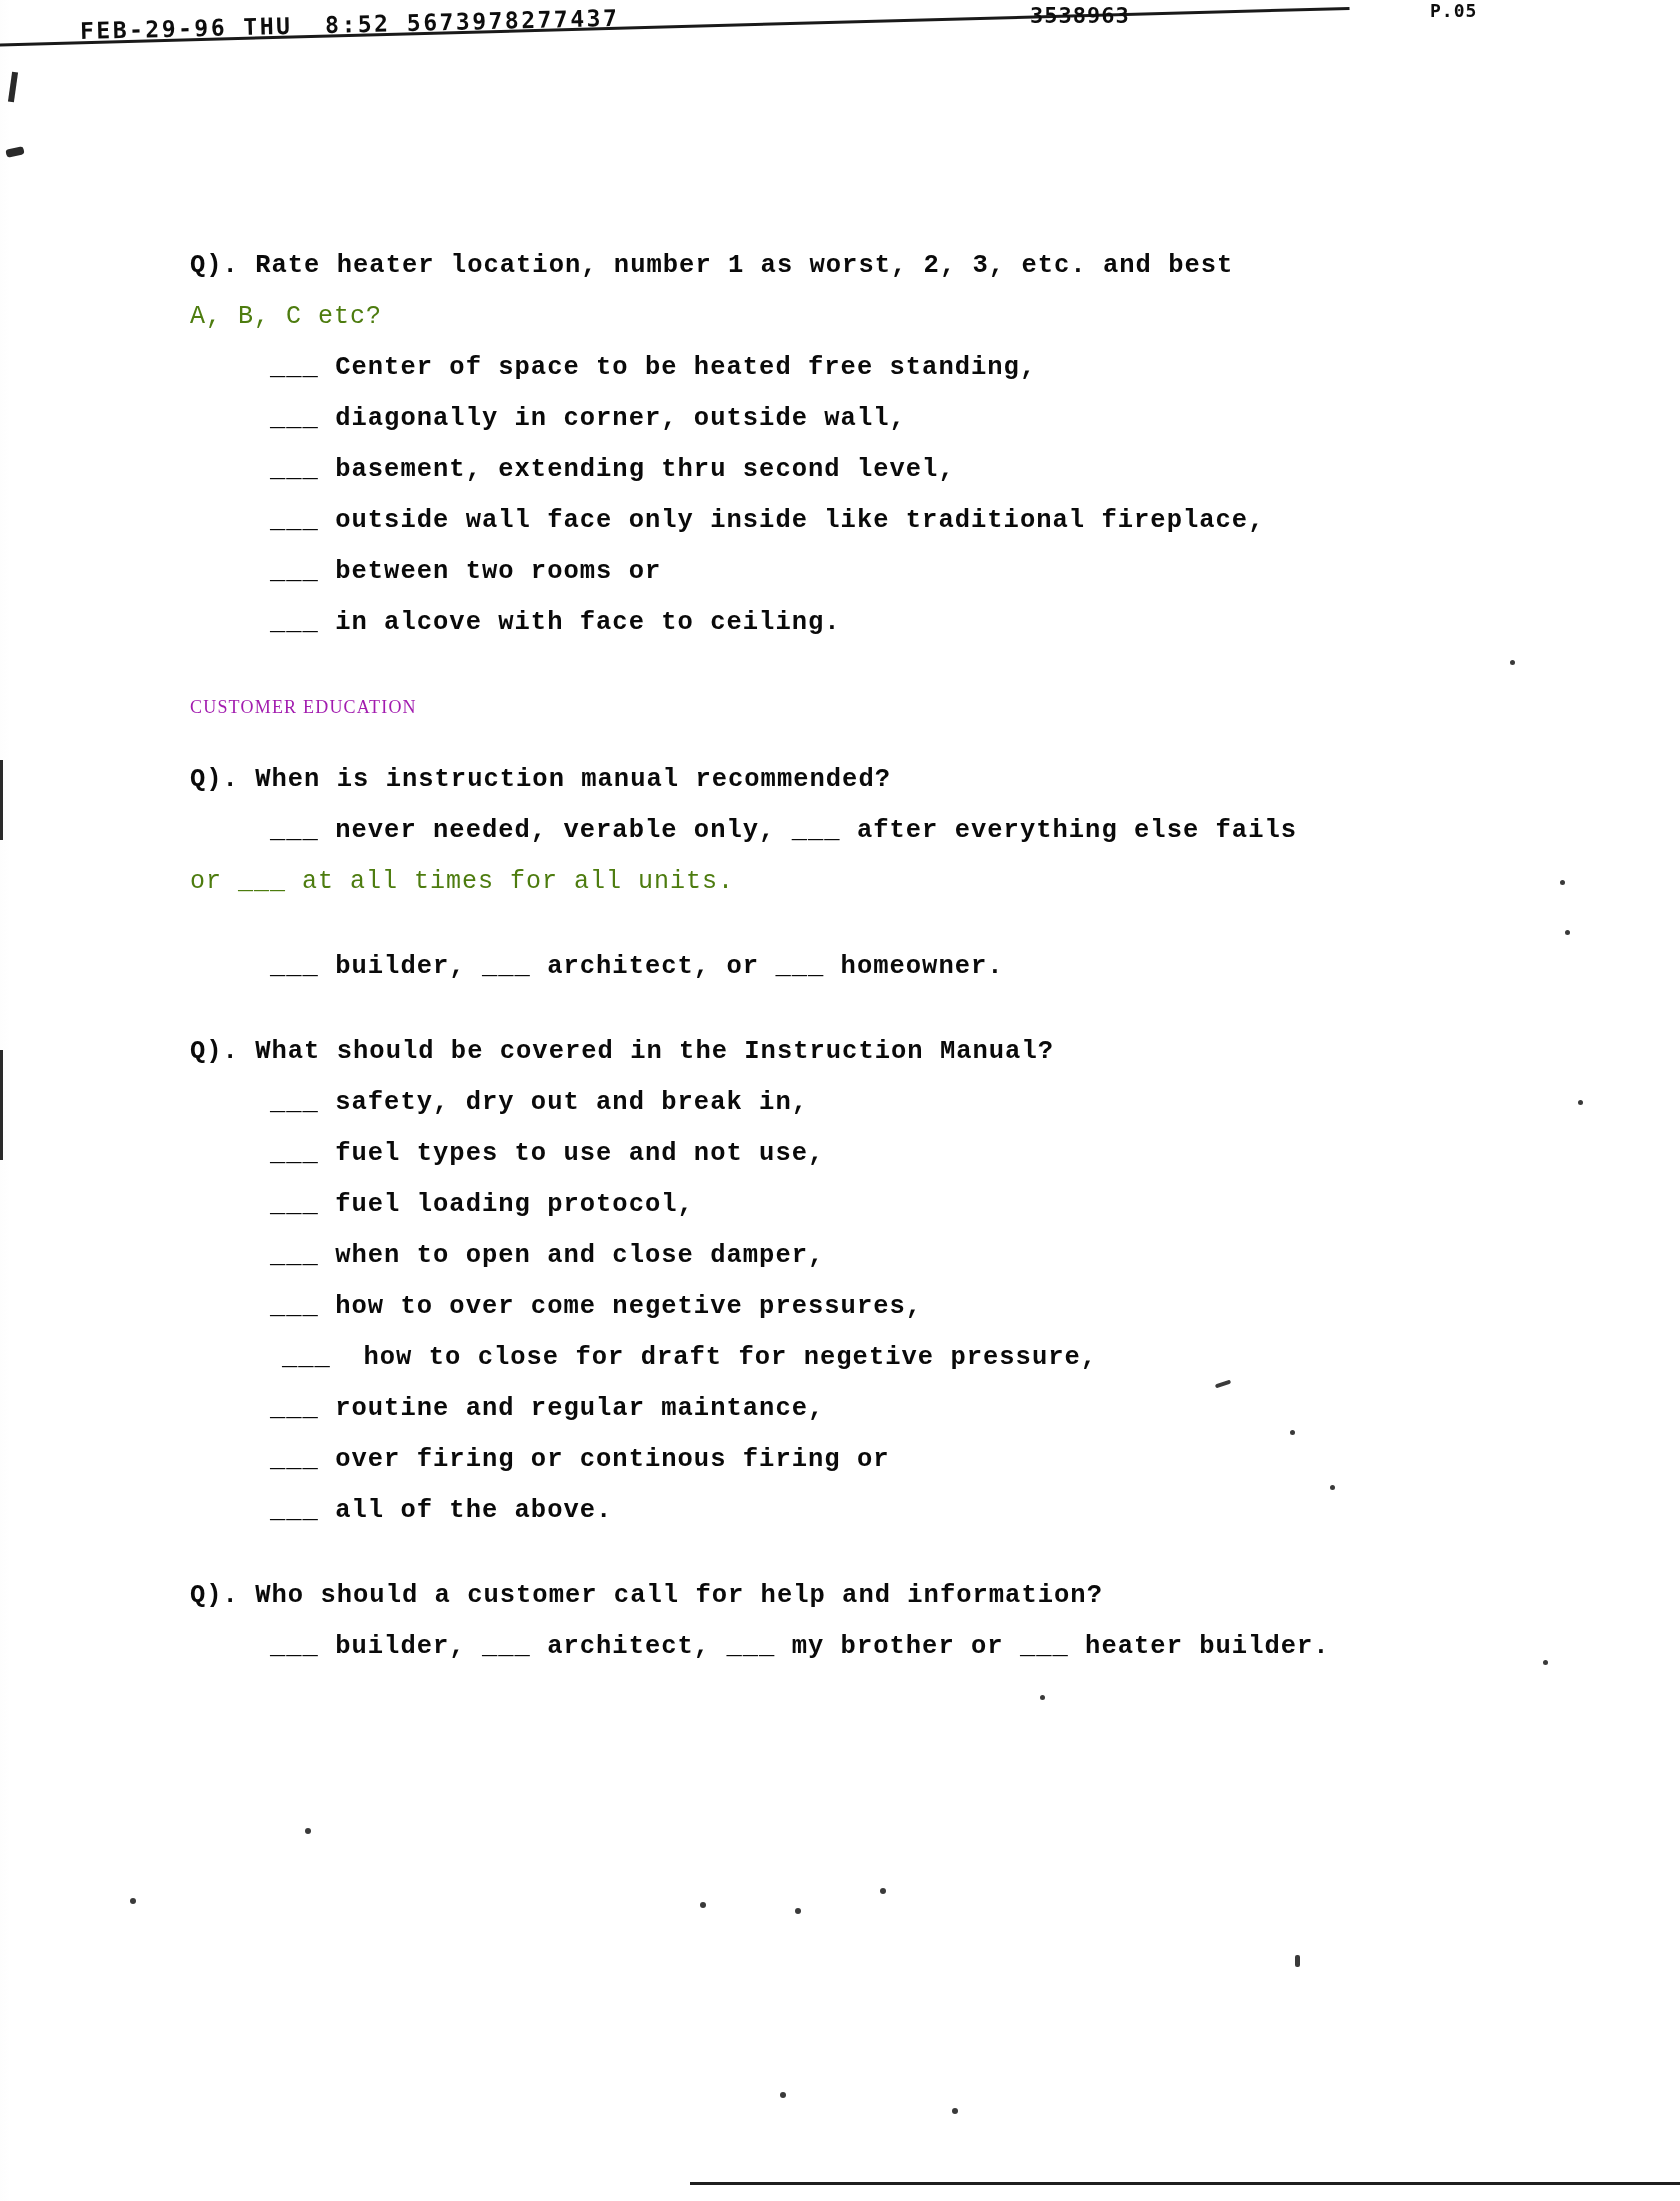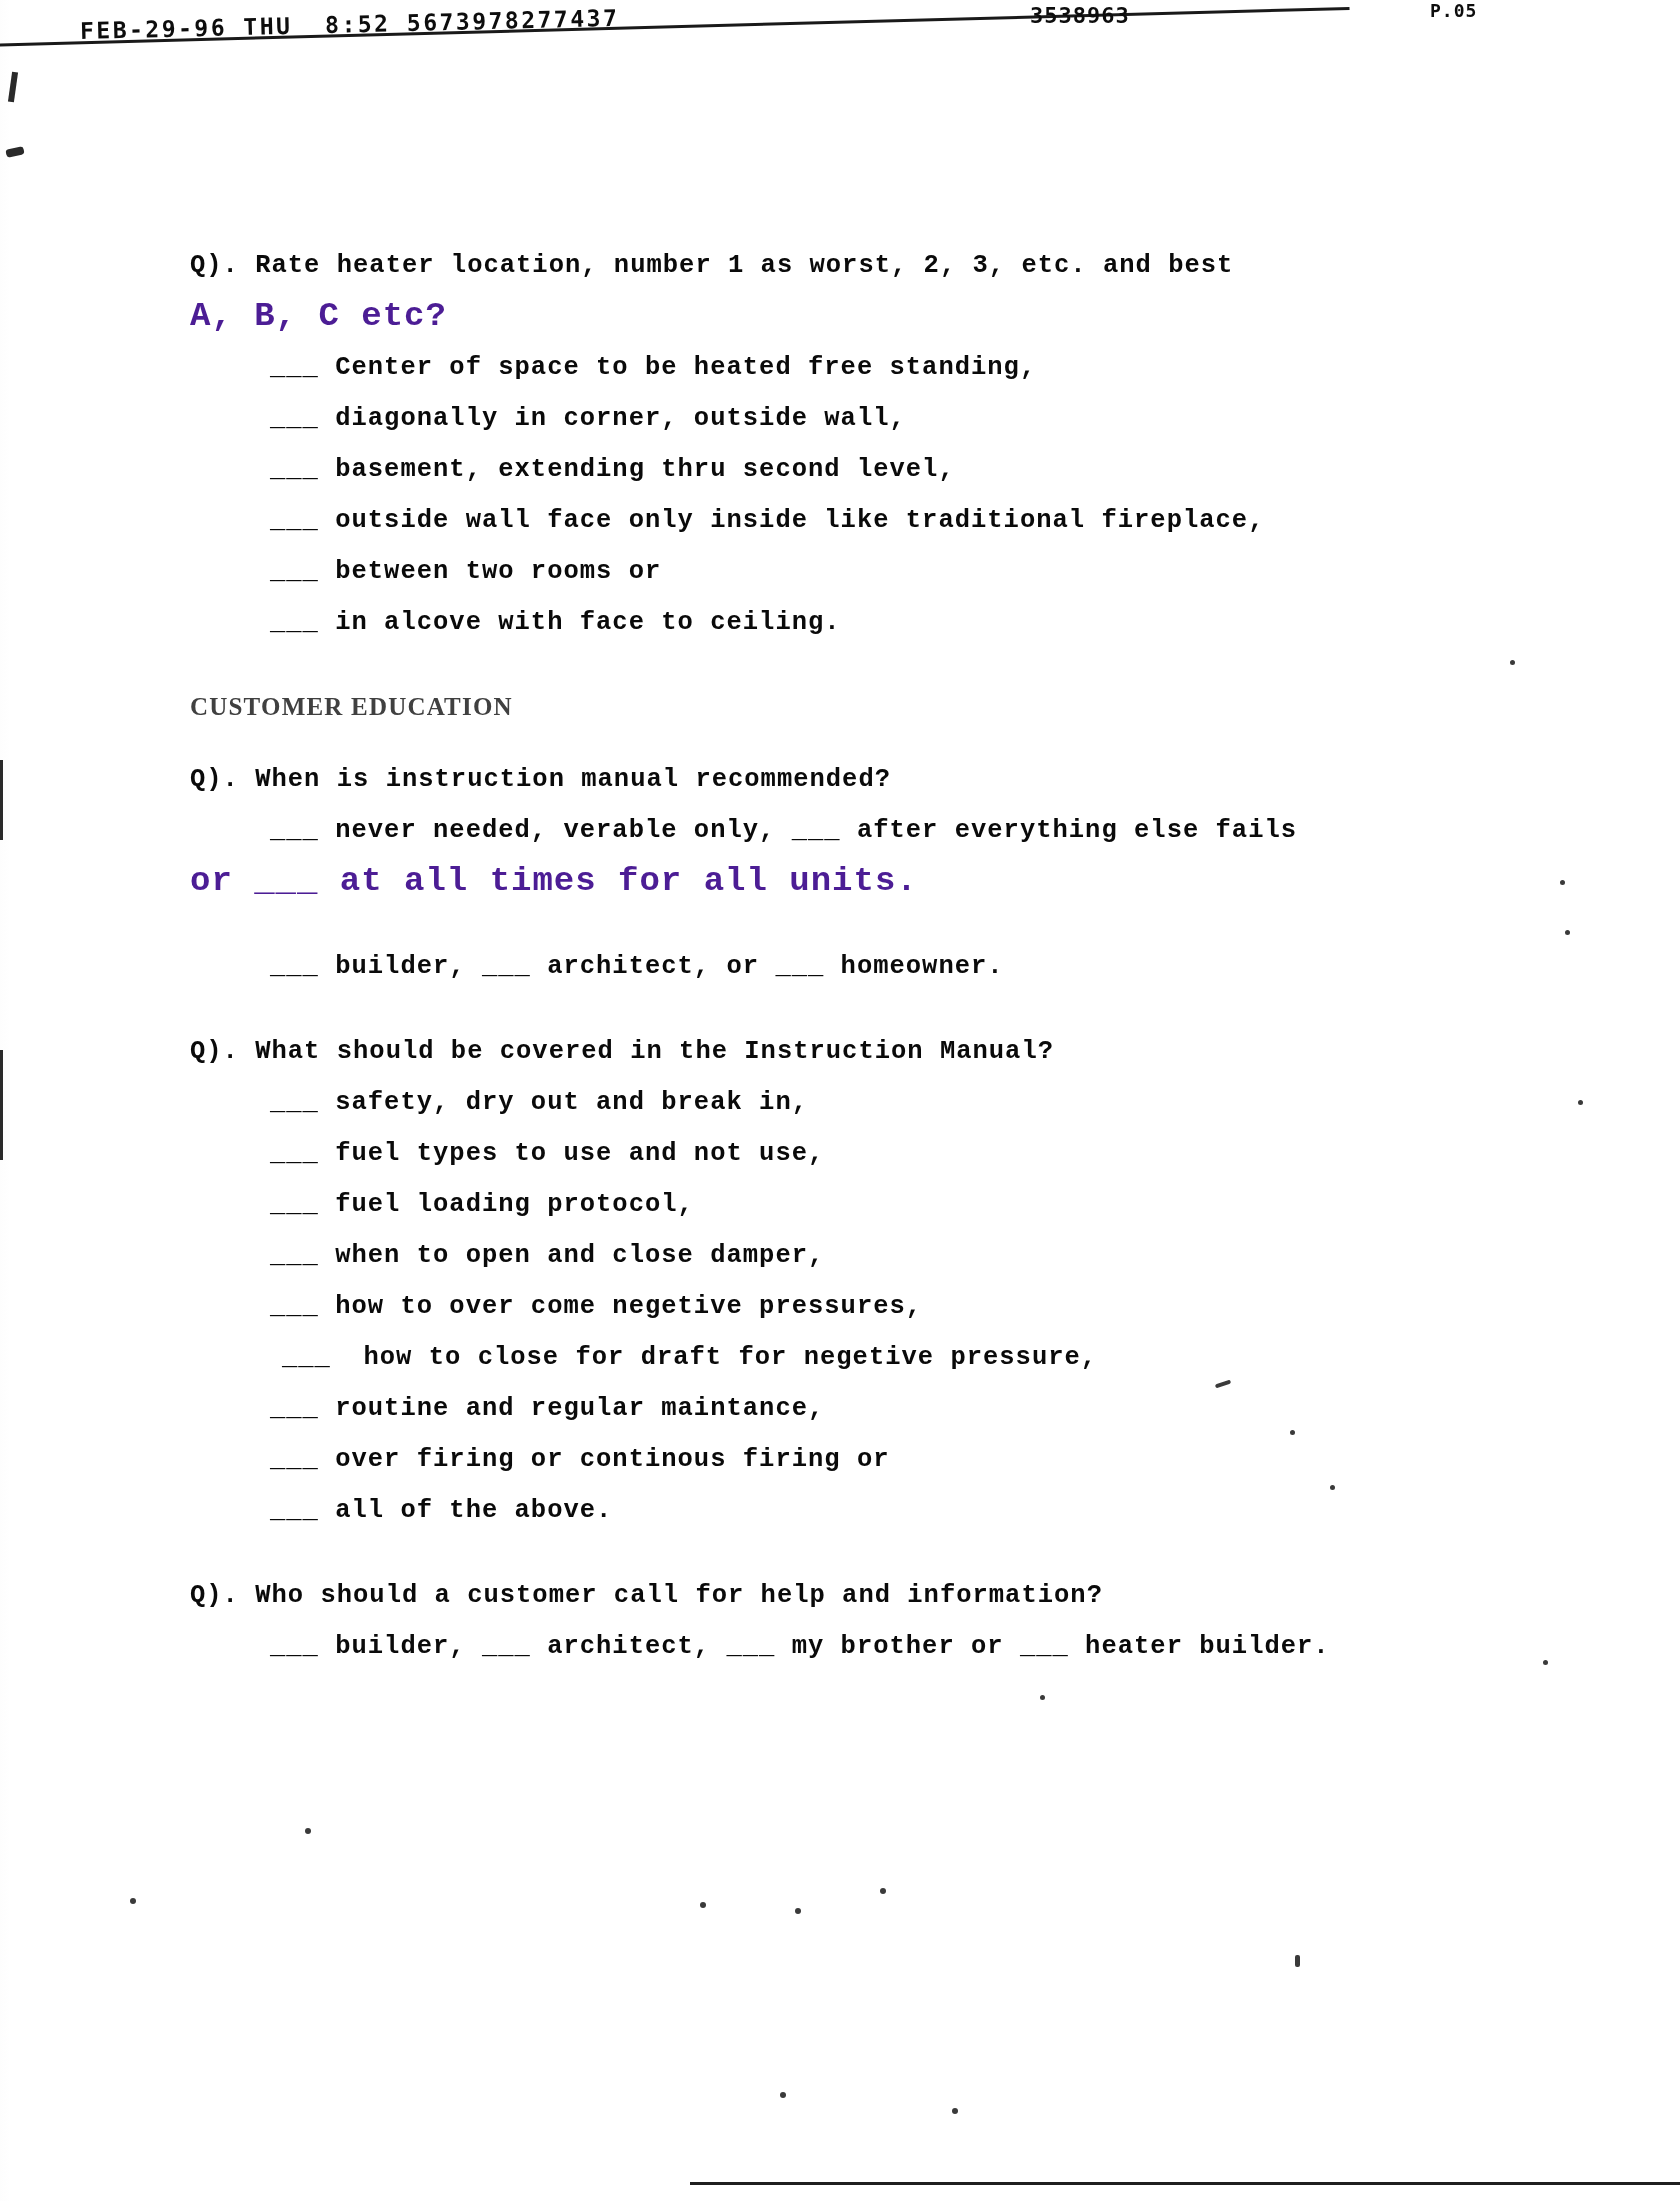--- a/index.html
+++ b/index.html
@@ -103,47 +103,47 @@
     font-size: 25.5px;
     line-height: 51px;
     color: #0a0a0a;
     letter-spacing: 1.0px;
     white-space: pre;
     font-weight: bold;
     font-family: "Liberation Mono", "DejaVu Sans Mono", monospace;
   }
   .q-cont {
     padding-left: 190px;
-    font-size: 34px;
+    font-size: 25px;
     line-height: 51px;
-    color: #4c1d95;
+    color: #4d7c0f;
     letter-spacing: 1.0px;
     white-space: pre;
-    font-weight: bold;
+    font-weight: normal;
   }
   .opt-line {
     padding-left: 270px;
     font-size: 25.5px;
     line-height: 51px;
     color: #0a0a0a;
     letter-spacing: 1.0px;
     white-space: pre;
     font-weight: bold;
   }
   .opt-line.indent-extra {
     padding-left: 282px;
   }
 
   .section-head {
     padding-left: 190px;
     font-family: "Liberation Serif", "DejaVu Serif", serif;
-    font-weight: bold;
-    font-size: 25px;
+    font-weight: normal;
+    font-size: 18px;
     letter-spacing: 1.2px;
-    color: #404040;
+    color: #a21caf;
     line-height: 50px;
   }
 
   .gap-sm { height: 22px; }
   .gap-md { height: 34px; }
 
   
   .speck {
     position: absolute;
     background: #3a3a3a;

